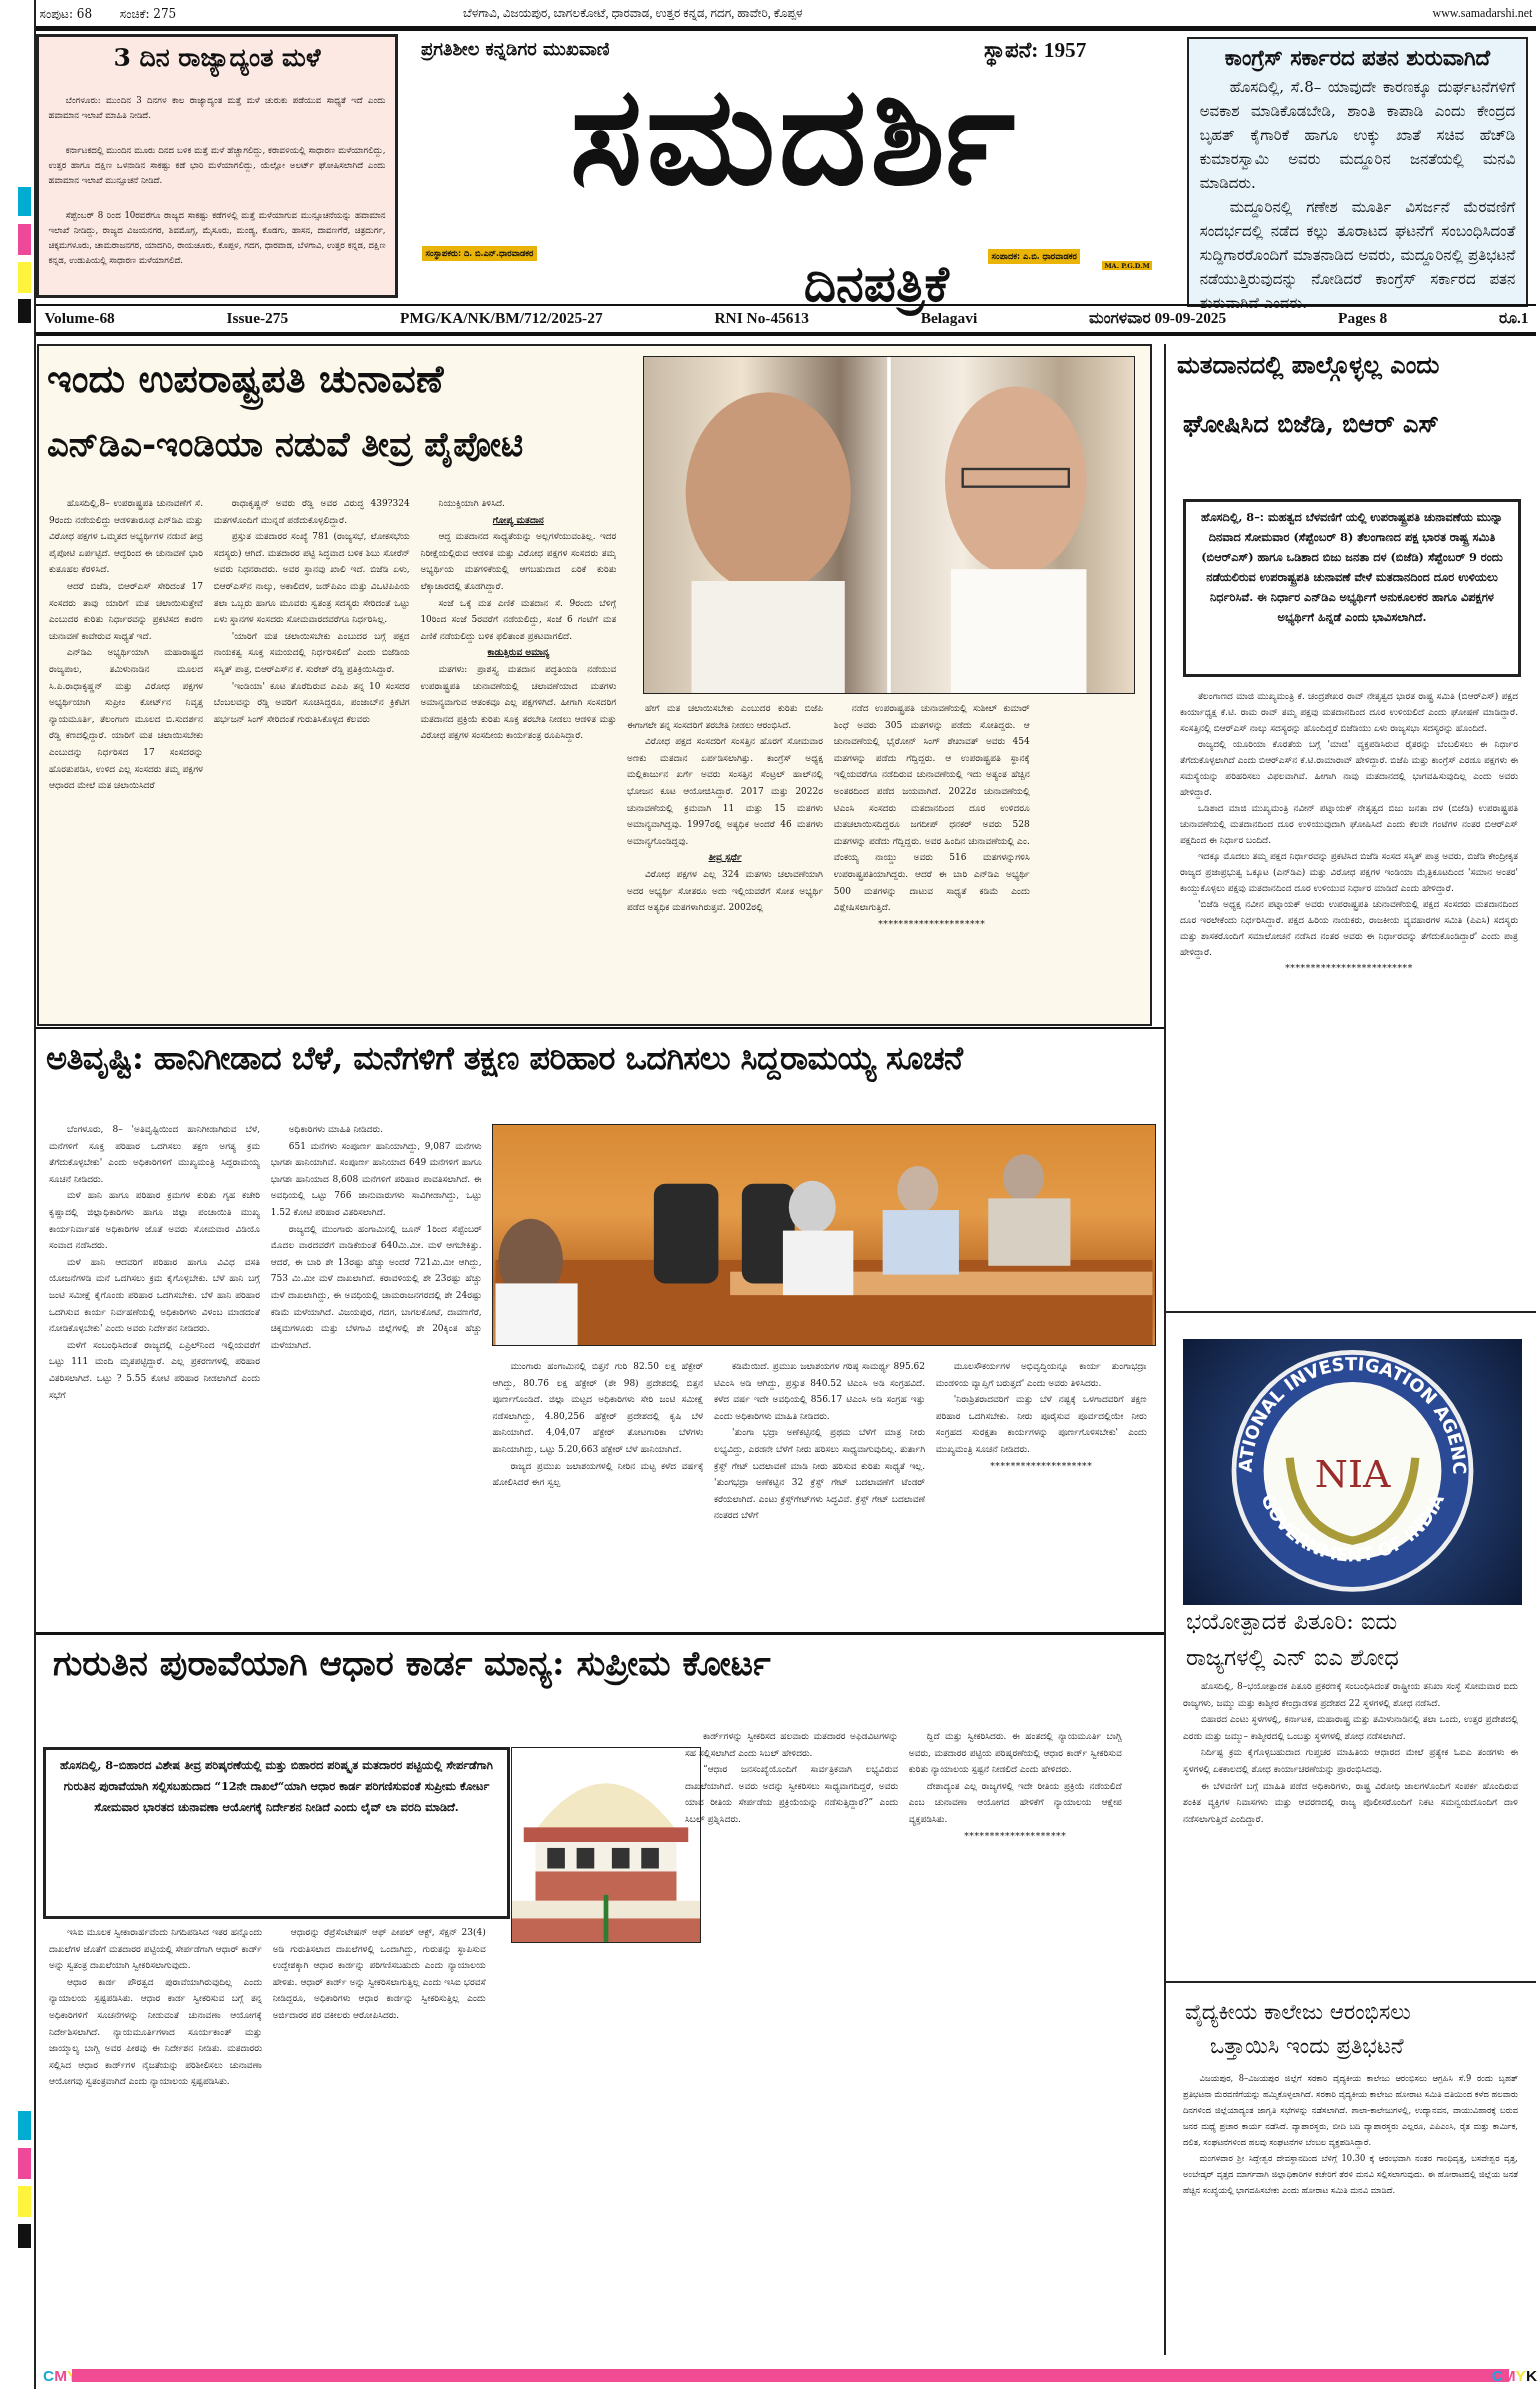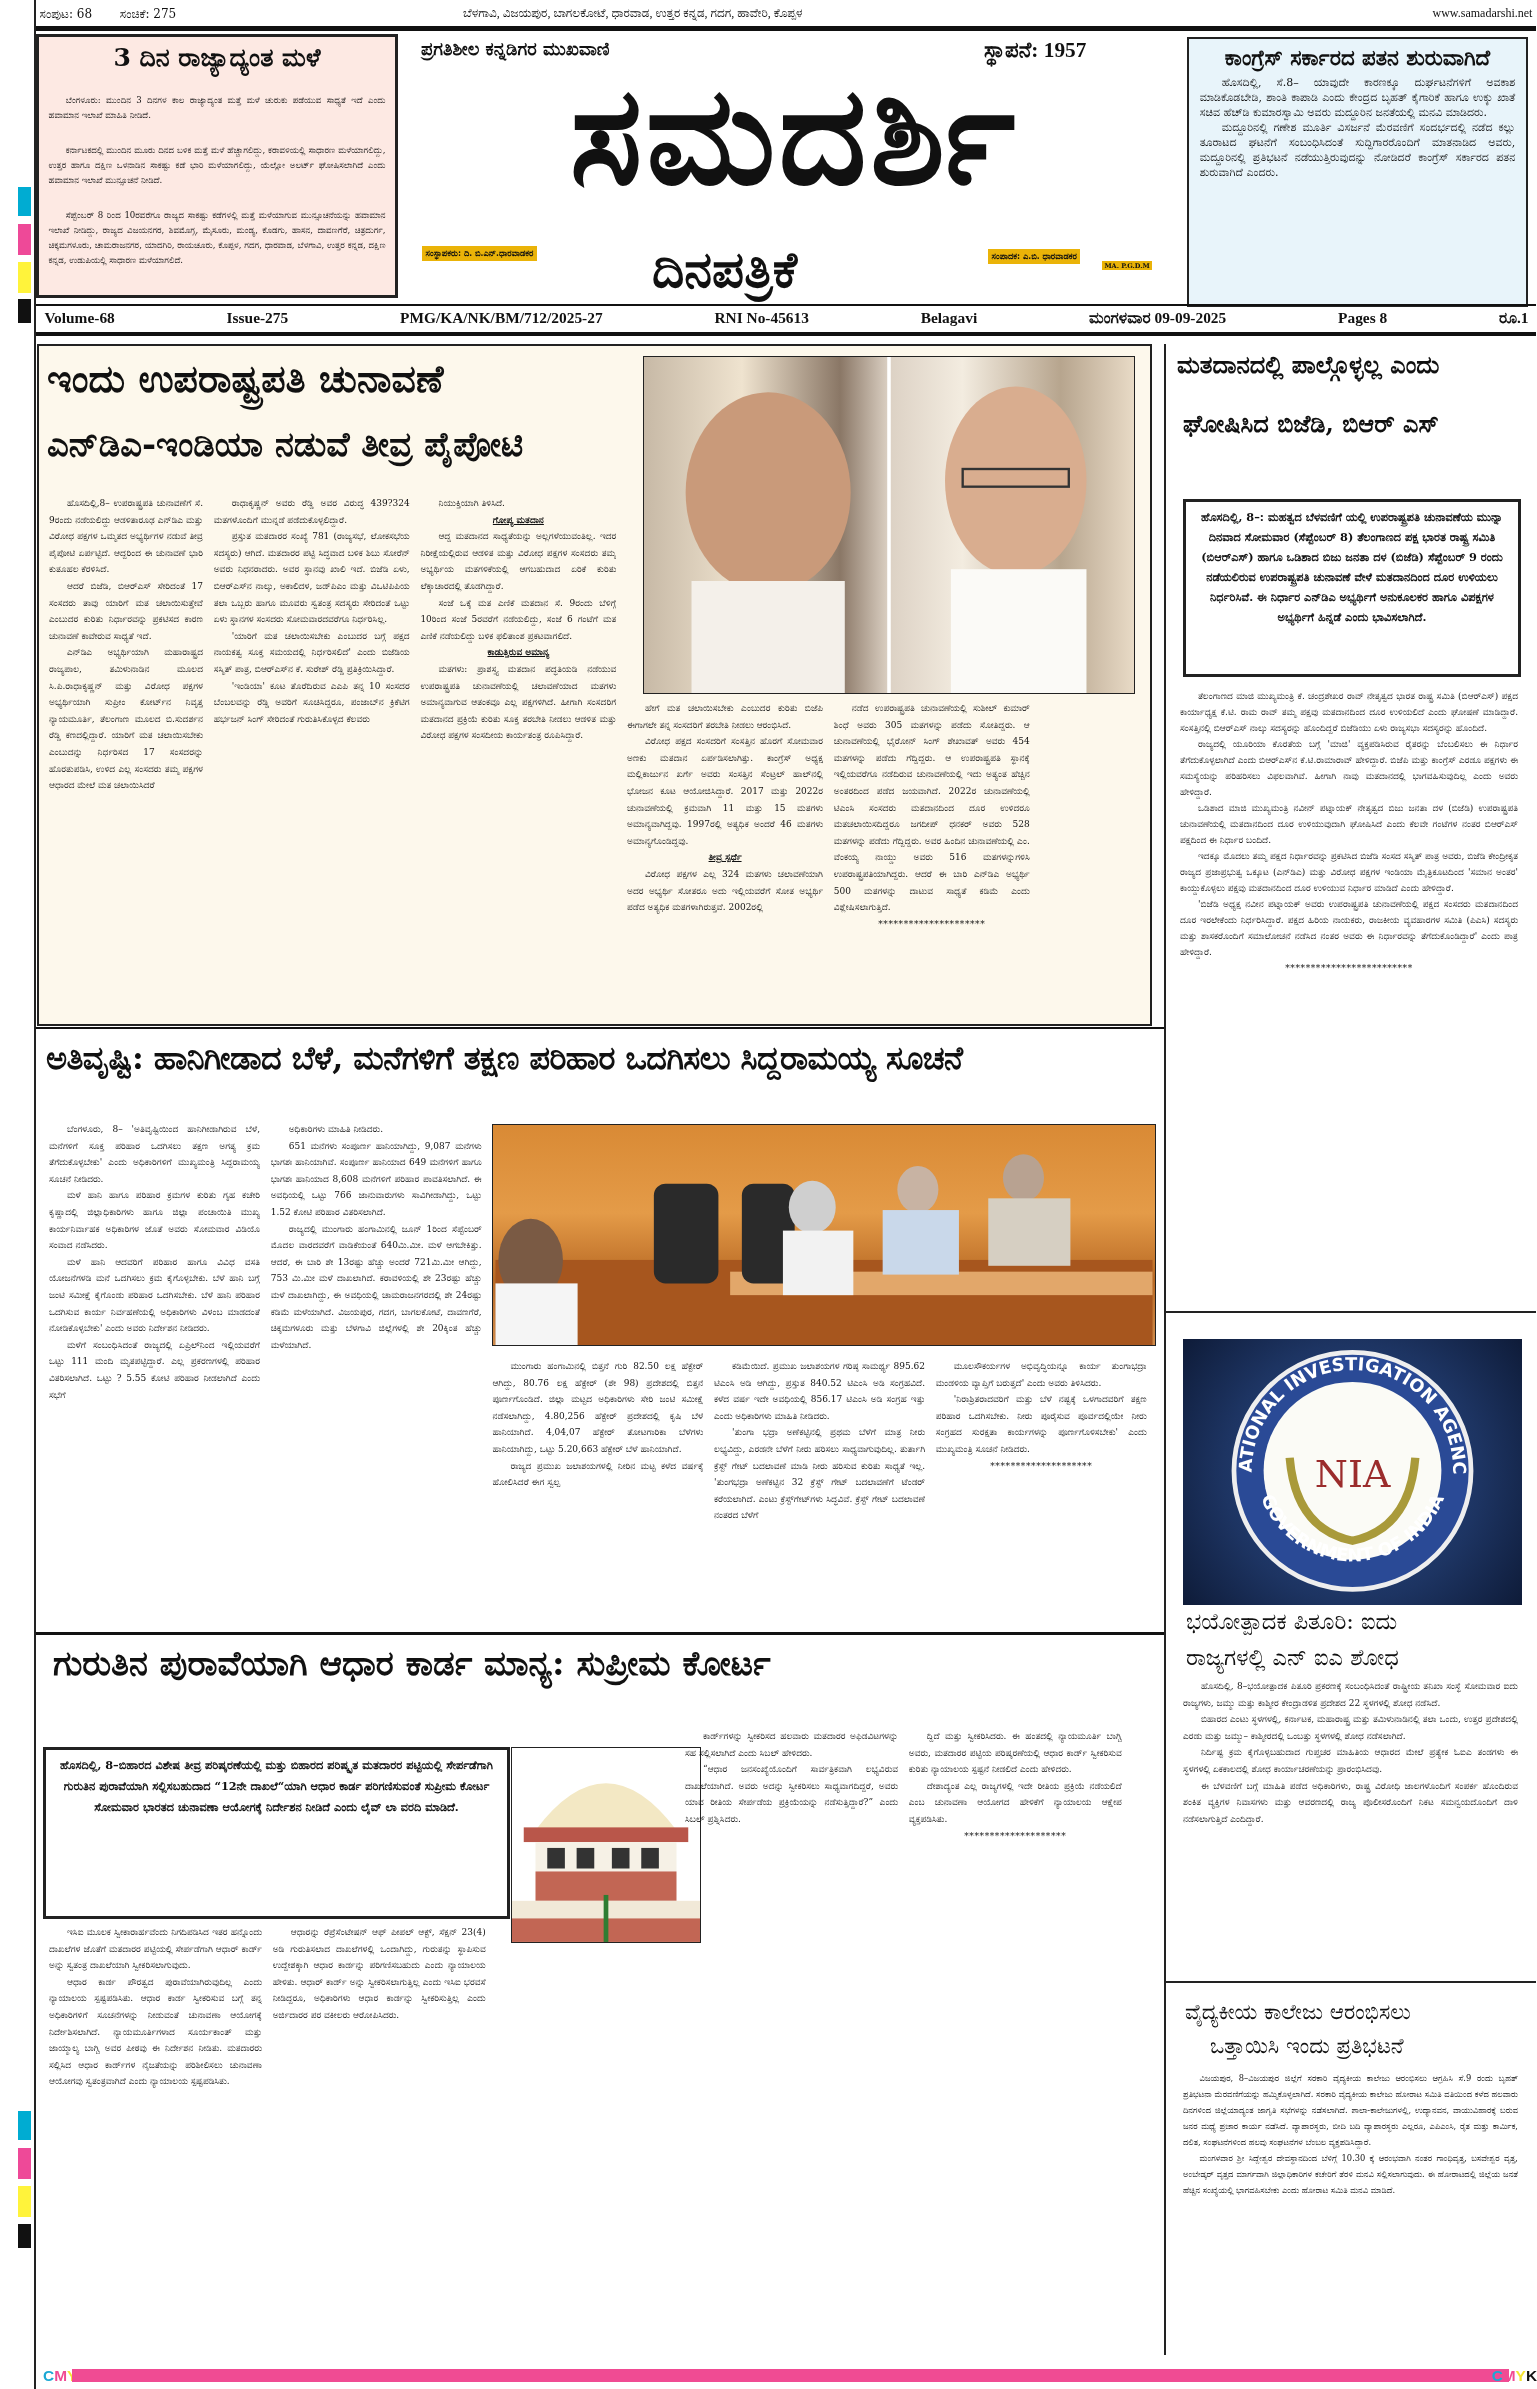--- a/index.html
+++ b/index.html
@@ -21,29 +21,29 @@
   .box { position: absolute; border: 3px solid #222; }
   .para { text-align: justify; text-indent: 2em; }
 
   #rainbox { left: 36px; top: 34px; width: 362px; height: 264px; background: #fde9e3; padding: 6px 9.5px; }
   #rainbox h2 { font-size: 25px; text-align: center; font-weight: bold; margin-bottom: 4.7px; }
   #rainbox p { font-size: 8.6px; line-height: 15px; margin-top: 20px; }
 
   #masthead-tag { left: 421px; top: 38px; font-size: 18px; font-weight: bold; }
   #masthead-est { left: 984px; top: 38px; font-size: 21.3px; font-weight: bold; font-family: "Liberation Serif", serif; }
   #masthead-title { left: 415px; top: 64px; width: 759px; text-align: center; font-size: 136px; font-weight: bold; line-height: 142px; letter-spacing: 3.6px; }
-  #masthead-sub { left: 652px; top: 240px; width: 297px; text-align: left; font-size: 50px; font-weight: bold; }
+  #masthead-sub { left: 652px; top: 254px; width: 297px; text-align: right; font-size: 50px; font-weight: bold; }
   .hl { position: absolute; background: #eab308; font-weight: bold; font-size: 8.3px; padding: 1.8px 3.6px; }
   #founder { left: 422px; top: 246px; }
   #editor { left: 988px; top: 249px; }
   #editor-deg { left: 1102px; top: 261px; font-size: 6.5px; padding: 0.6px 2.4px; }
 
   #congbox { left: 1187px; top: 37px; width: 341px; height: 270px; background: #e8f4fa; padding: 6px 10.7px; border-width: 2.4px; }
   #congbox h2 { font-size: 21.3px; text-align: center; margin-bottom: 4.7px; }
-  #congbox p { font-size: 11px; line-height: 15px; }
+  #congbox p { font-size: 15px; line-height: 24px; }
 
   
   #dateline { left: 42px; top: 307px; width: 1489px; height: 22.5px; display: flex; justify-content: space-between; align-items: center; font-family: "Liberation Serif", serif; font-weight: bold; font-size: 15.4px; padding: 0 2.4px; }
 
   
   .headline { position: absolute; font-weight: bold; white-space: nowrap; }
   .cols { position: absolute; display: flex; gap: 10.7px; }
   .col { flex: 1; font-size: 9px; line-height: 16.6px; text-align: justify; overflow: hidden; }
   .col p { text-indent: 2em; }
   .sub-heading { text-align: center; font-weight: bold; text-decoration: underline; text-indent: 0 !important; }

